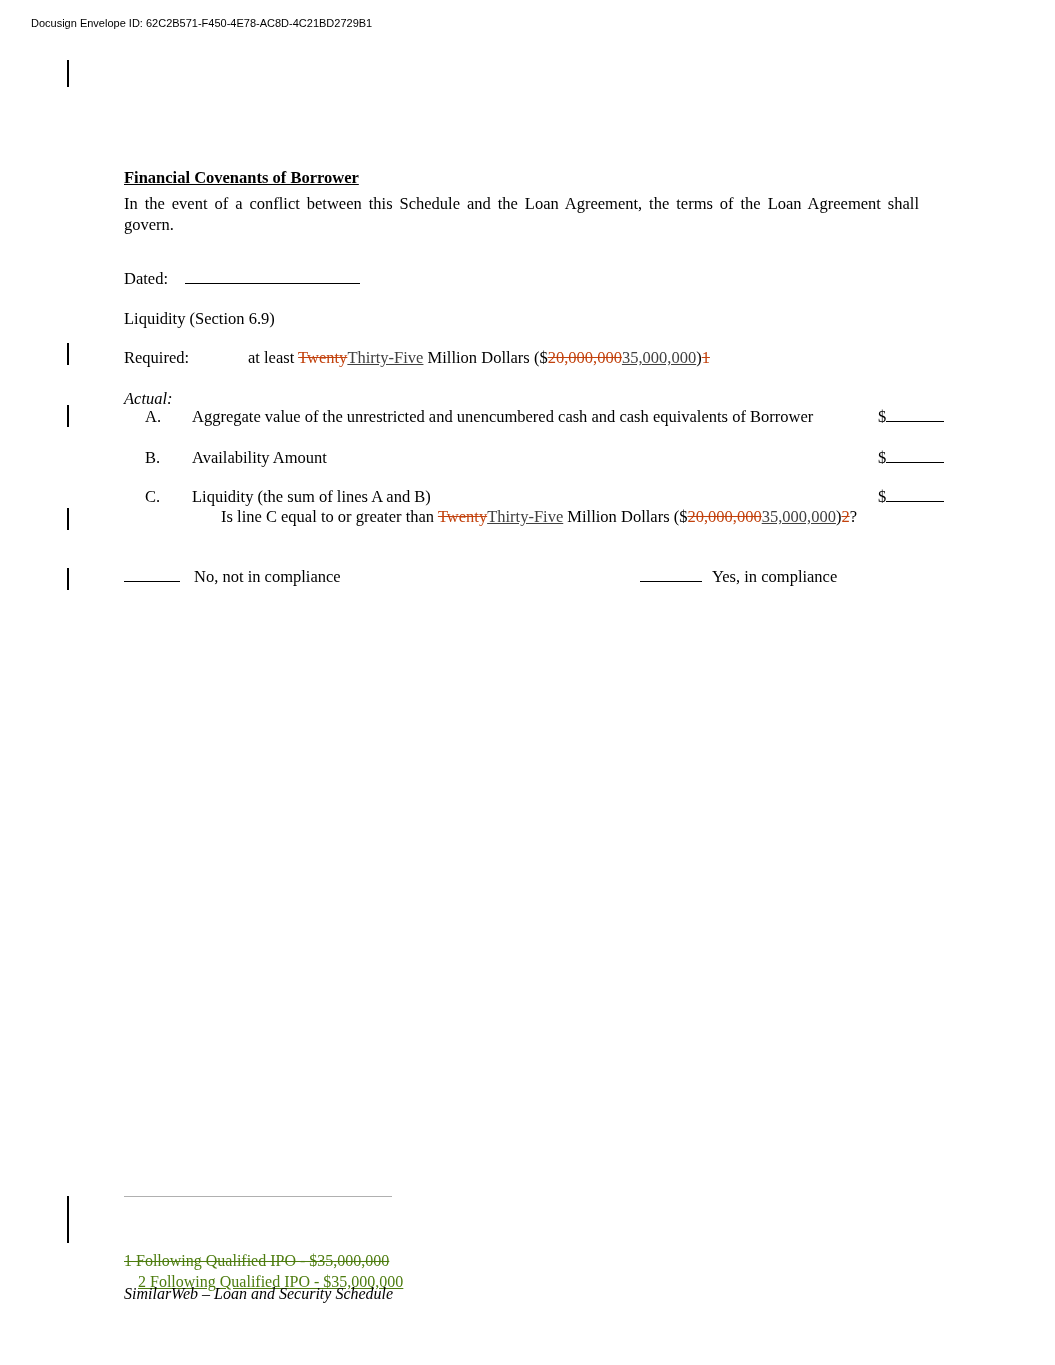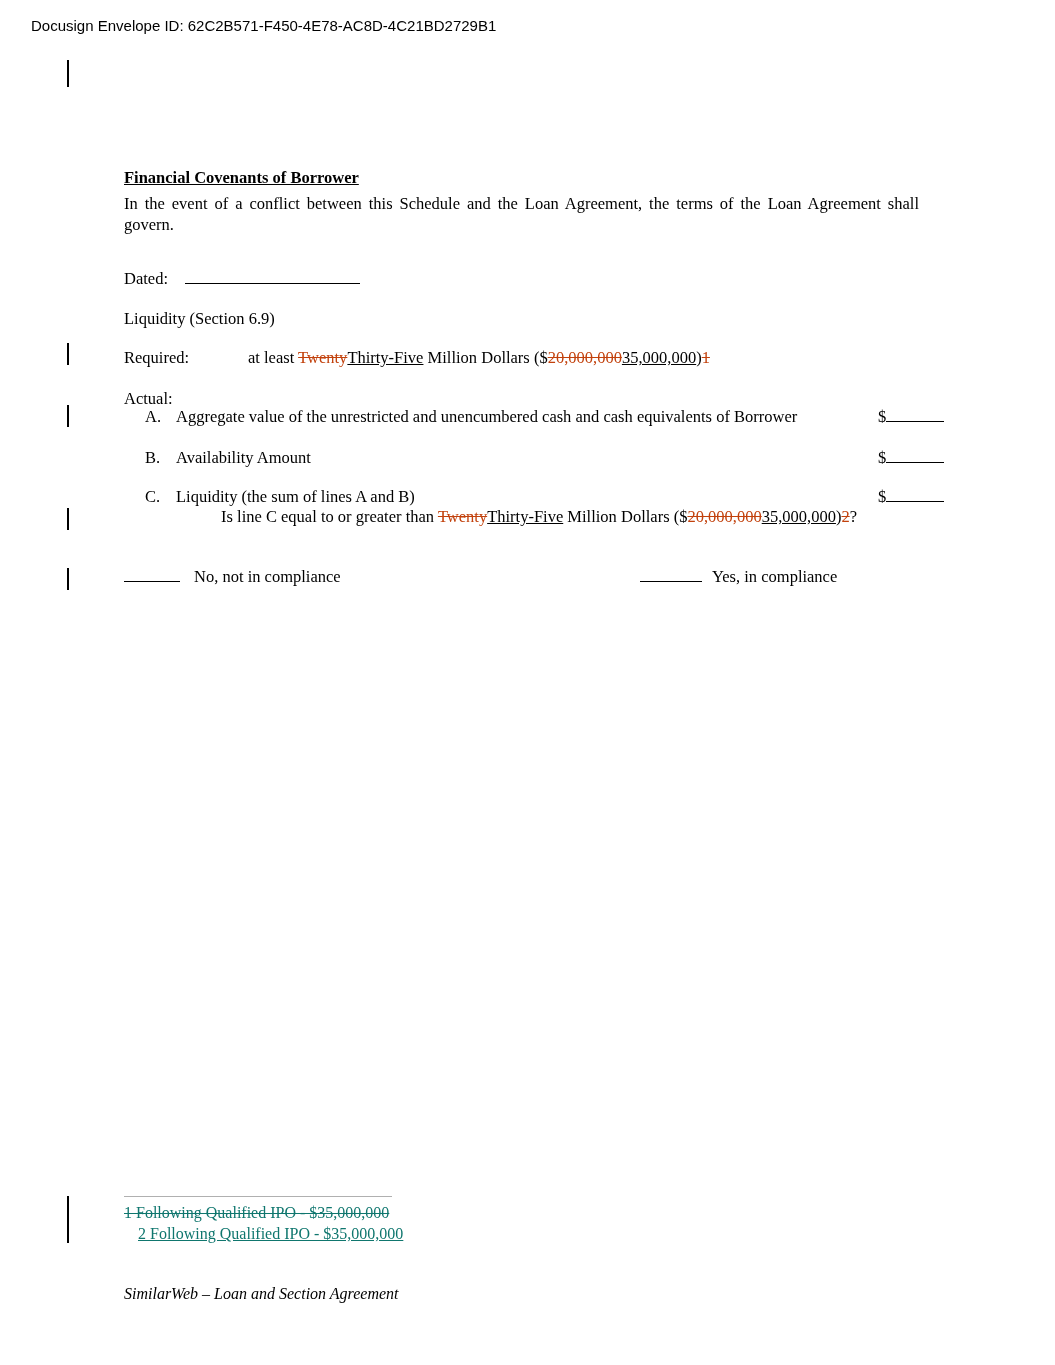--- a/index.html
+++ b/index.html
@@ -14,40 +14,40 @@
   }
   .abs{position:absolute;}
   .sans{font-family:"Liberation Sans", sans-serif;}
   .body-text{font-size:16.5px;line-height:21px;}
   .bold{font-weight:bold;}
   .underline{text-decoration:underline;}
   .italic{font-style:italic;}
   .center{width:1055px;text-align:center;}
   .justify{text-align:justify;}
   .del{color:#c2410c;text-decoration:line-through;}
-  .ins{color:#000000;text-decoration:underline;}
-  .fn{color:#0f766e;text-decoration:line-through;font-size:16px;line-height:21px;}
+  .ins{color:#404040;text-decoration:underline;}
+  .fn{color:#4d7c0f;text-decoration:line-through;font-size:16px;line-height:21px;margin-top:48px;}
   .change-bar{position:absolute;left:67px;width:2px;background:#000;}
   .blank{display:inline-block;border-bottom:1px solid #000;height:15px;vertical-align:baseline;}
   .blank-dated{width:175px;}
   .blank-amount{width:58px;}
   .blank-no{width:56px;margin-right:14px;}
   .blank-yes{width:62px;margin-right:10px;}
   .fn-sep{position:absolute;left:124px;top:1196px;width:268px;height:1px;background:#b0b0b0;}
   .row{position:absolute;left:0;width:1055px;}
   .row .letter{position:absolute;left:145px;}
-  .row .itext{position:absolute;left:176px;}
+  .row .itext{position:absolute;left:192px;}
   .row .amount{position:absolute;left:878px;white-space:nowrap;}
 </style>
 </head>
 <body>
 
 <div class="page">
 
-  <div class="abs sans" style="left:31px;top:17px;font-size:15px;">Docusign Envelope ID: 62C2B571-F450-4E78-AC8D-4C21BD2729B1</div>
+  <div class="abs sans" style="left:31px;top:17px;font-size:11px;">Docusign Envelope ID: 62C2B571-F450-4E78-AC8D-4C21BD2729B1</div>
 
   <div class="change-bar" style="top:60px;height:27px;"></div>
   <div class="change-bar" style="top:343px;height:22px;"></div>
   <div class="change-bar" style="top:405px;height:22px;"></div>
   <div class="change-bar" style="top:508px;height:22px;"></div>
   <div class="change-bar" style="top:568px;height:22px;"></div>
   <div class="change-bar" style="top:1196px;height:47px;"></div>
 
 
   <div class="abs body-text" style="left:124px;top:167px;">
@@ -61,21 +61,21 @@
     <span class="blank blank-dated" style="margin-left:13px;"></span>
   </div>
 
   <div class="abs body-text" style="left:124px;top:308px;">Liquidity (Section 6.9)</div>
 
   <div class="abs body-text" style="left:0;top:347px;width:1055px;">
     <span class="abs" style="left:124px;">Required:</span>
     <span class="abs" style="left:248px;white-space:nowrap;"><span>at least </span><span class="del">Twenty</span><span class="ins">Thirty-Five</span><span> Million Dollars ($</span><span class="del">20,000,000</span><span class="ins">35,000,000</span><span>)</span><span class="del">1</span></span>
   </div>
 
-  <div class="abs body-text" style="left:124px;top:388px;">Actual:</div>
+  <div class="abs body-text" style="left:124px;top:388px;font-style:italic;">Actual:</div>
 
   <div class="row body-text" style="top:406px;">
     <span class="letter">A.</span>
     <span class="itext">Aggregate value of the unrestricted and unencumbered cash and cash equivalents of Borrower</span>
     <span class="amount"><span>$</span><span class="blank blank-amount"></span></span>
   </div>
 
   <div class="row body-text" style="top:447px;">
     <span class="letter">B.</span>
     <span class="itext">Availability Amount</span>
@@ -93,15 +93,15 @@
   <div class="abs body-text" style="left:0;top:566px;width:1055px;">
     <span class="abs" style="left:124px;white-space:nowrap;"><span class="blank blank-no"></span><span>No, not in compliance</span></span>
     <span class="abs" style="left:640px;white-space:nowrap;"><span class="blank blank-yes"></span><span>Yes, in compliance</span></span>
   </div>
 
   <div class="fn-sep"></div>
 
   <div class="abs fn" style="left:124px;top:1202px;">1 Following Qualified IPO - $35,000,000</div>
   <div class="abs fn" style="left:138px;top:1223px;text-decoration:underline;">2 Following Qualified IPO - $35,000,000</div>
 
-  <div class="abs italic" style="left:124px;top:1285px;font-size:16px;">SimilarWeb – Loan and Section Agreement</div>
+  <div class="abs italic" style="left:124px;top:1285px;font-size:16px;">SimilarWeb – Loan and Security Schedule</div>
 
 </div>
 
 </body></html>

